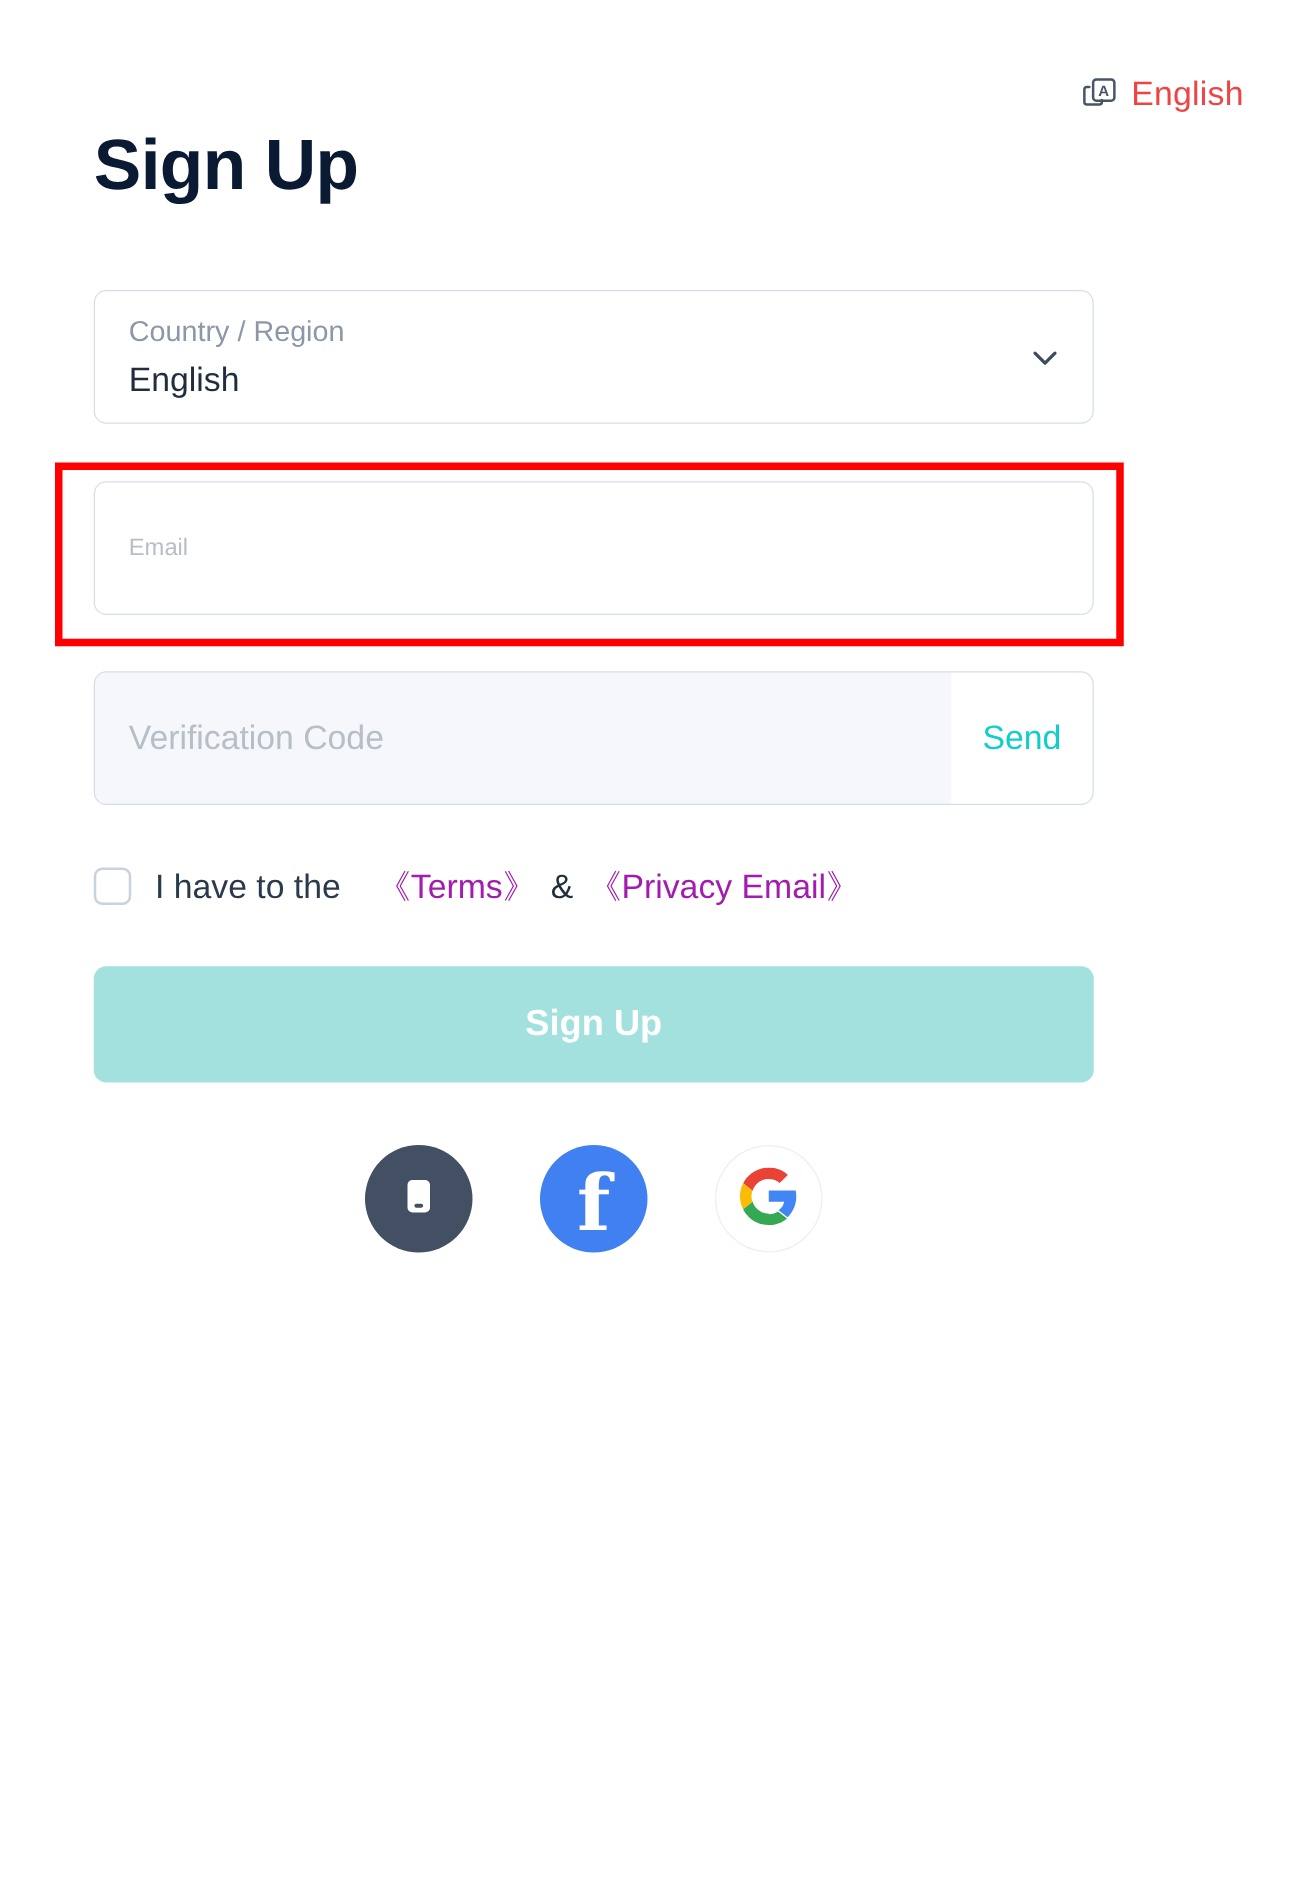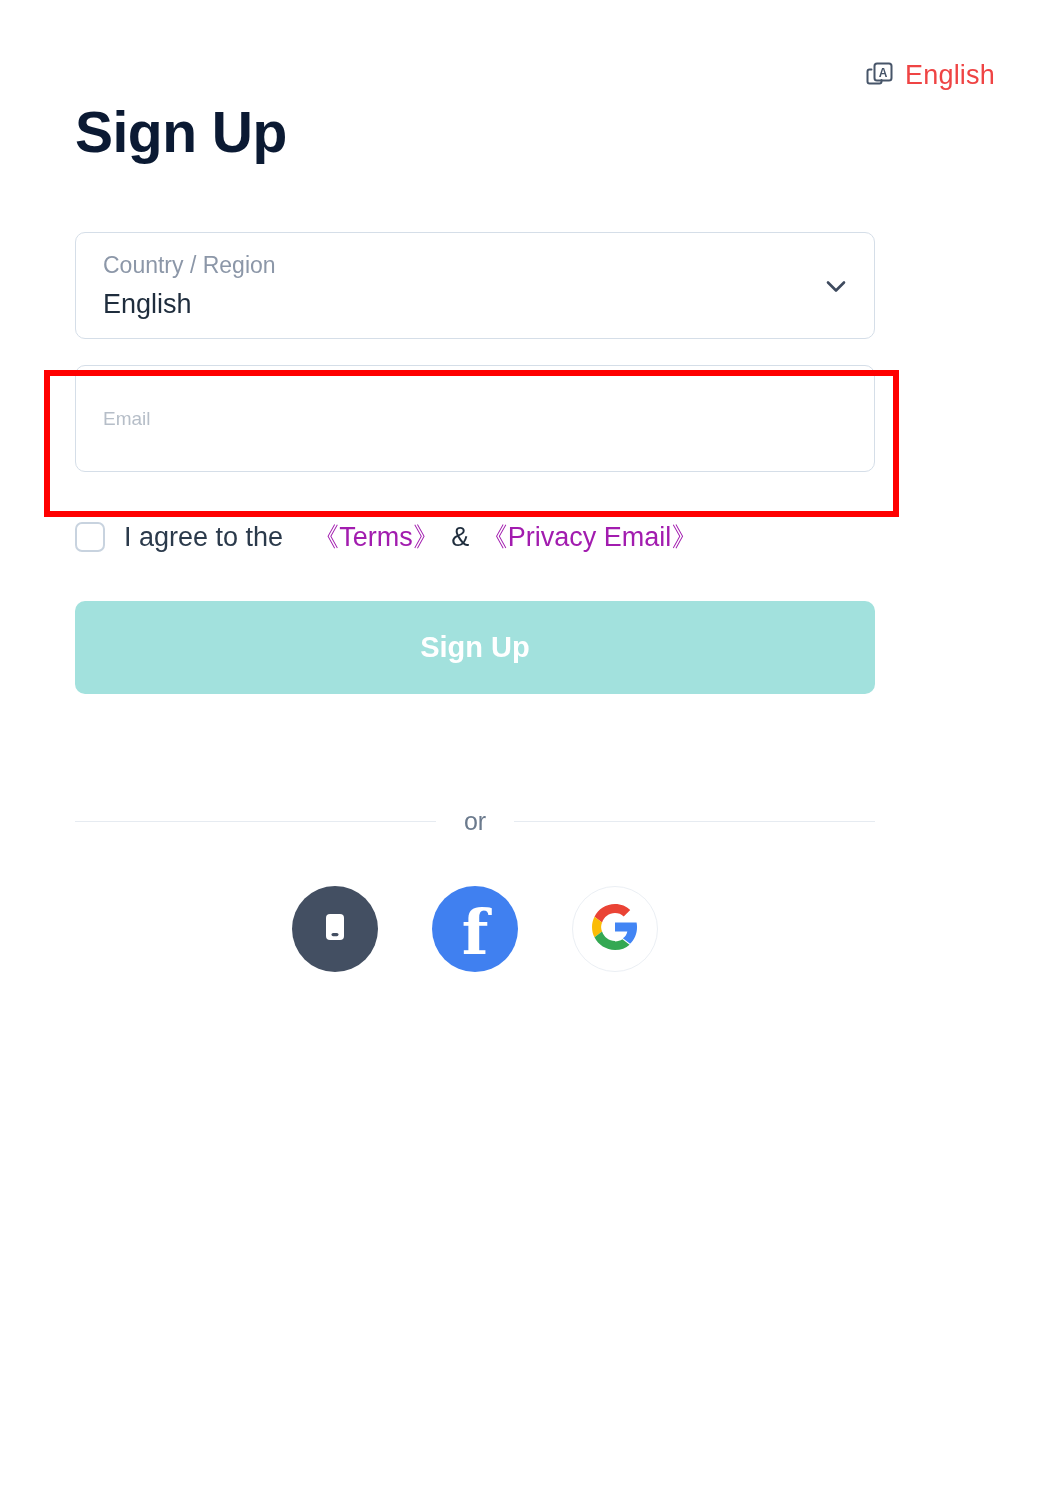--- a/index.html
+++ b/index.html
@@ -57,21 +57,21 @@
   }
 
   .field {
     position: relative;
     width: 800px;
     border: 1px solid #D5DEE8;
     border-radius: 10px;
     background: #ffffff;
   }
 
-  .field-select { height: 107px; margin-bottom: 26px; }
+  .field-select { height: 107px; margin-bottom: 46px; }
   .field-select .fs-label {
     position: absolute;
     left: 27px;
     top: 19px;
     font-size: 23px;
     color: #8C97A8;
   }
   .field-select .fs-value {
     position: absolute;
     left: 27px;
@@ -286,40 +286,39 @@
         <svg viewBox="0 0 28 28" width="28" height="28" fill="none">
           <path d="M6 10.5L14 18.5L22 10.5" stroke="#3E4A5E" stroke-width="2.6" stroke-linecap="round" stroke-linejoin="round"></path>
         </svg>
       </span>
     </div>
 
     <div class="field field-text field-email">
       <span class="placeholder">Email</span>
     </div>
 
+    <div class="field field-code">
+      <span class="code-input">Verification Code</span>
+      <span class="send-btn">Send</span>
+    </div>
 
 
     <div class="agree-row">
       <span class="checkbox"></span>
       <span class="agree-text">
-        <span>I agree to the</span>
+        <span>I have to the</span>
         <span class="sp"></span>
         <span class="link-teal">《Terms》</span>
         <span class="amp">&amp;</span>
         <span class="link-teal">《Privacy Email》</span>
       </span>
     </div>
 
     <button class="signup-btn">Sign Up</button>
 
-    <div class="divider">
-      <span class="line"></span>
-      <span class="or-text">or</span>
-      <span class="line"></span>
-    </div>
 
     <div class="socials">
 
       <div class="social-btn social-mobile">
         <span>
           <svg viewBox="0 0 44 44" width="44" height="44" fill="none">
             <rect x="13" y="9" width="18" height="26" rx="4" fill="#ffffff"></rect>
             <rect x="18.5" y="28" width="7" height="3.2" rx="1.6" fill="#434F62"></rect>
           </svg>
         </span>

